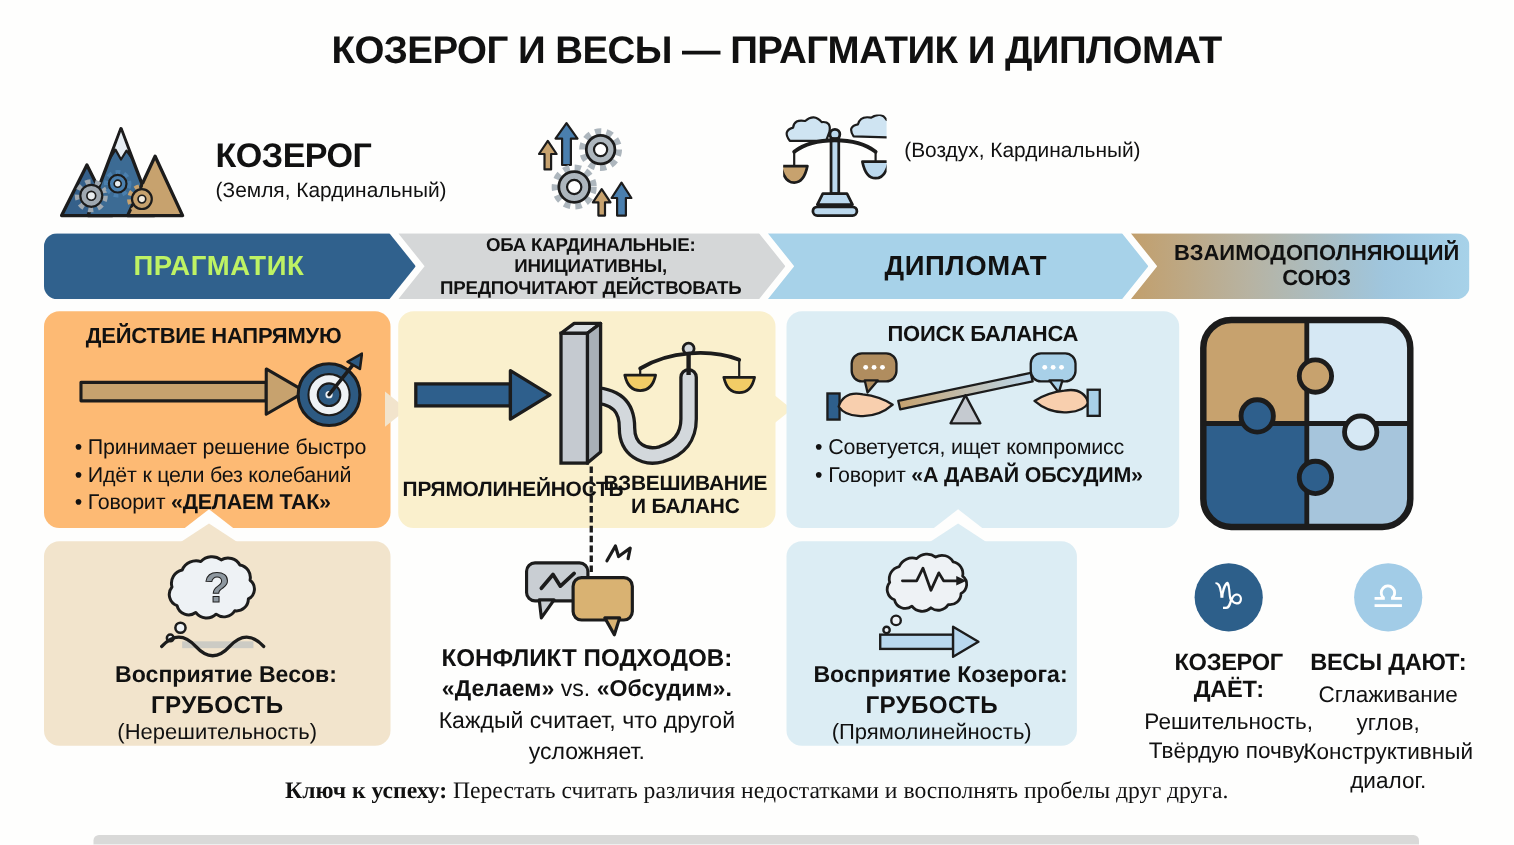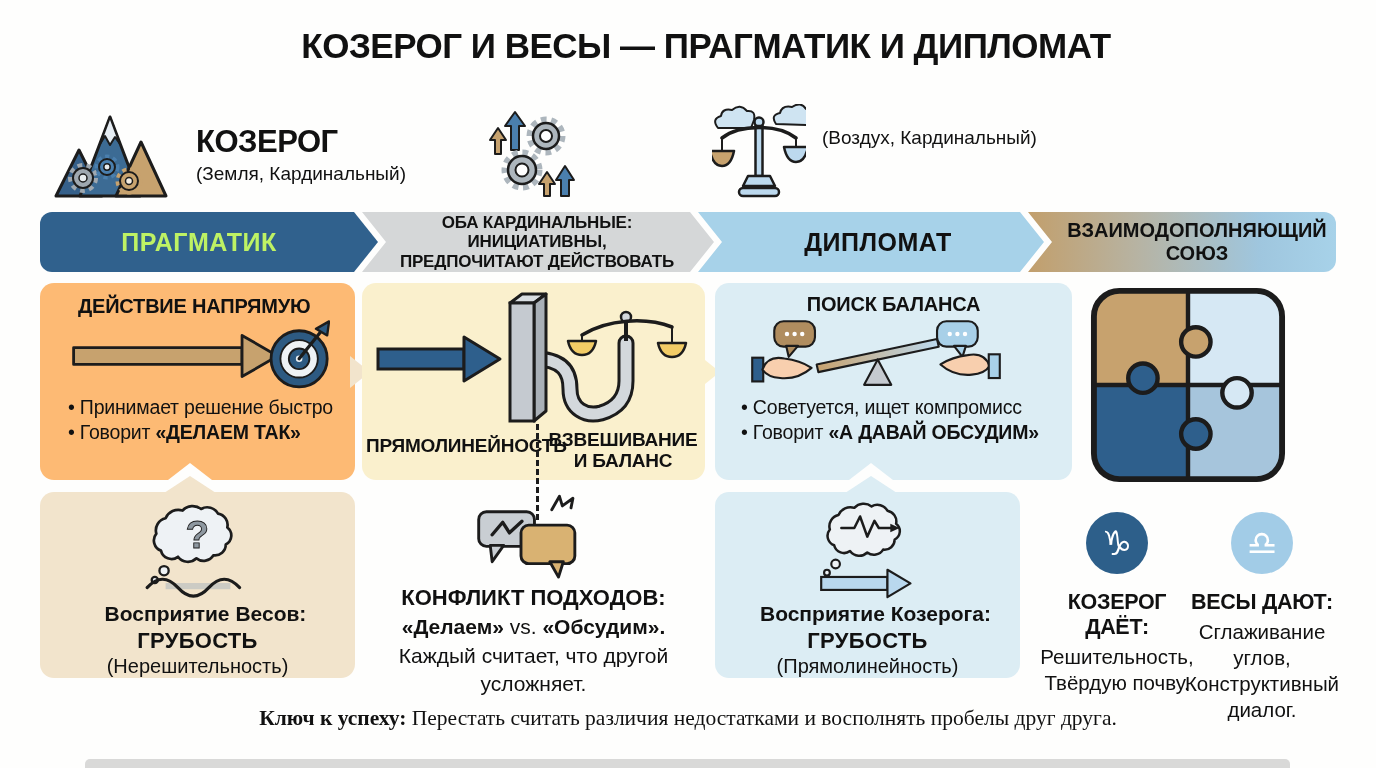--- a/index.html
+++ b/index.html
@@ -63,21 +63,21 @@
             border-right:22px solid transparent;border-bottom:17px solid #fefefd;}
   #notch-c1{left:168px;top:463px;}
   #notch-c3{left:849px;top:463px;}
   .tail-up{position:absolute;width:0;height:0;border-left:26px solid transparent;
            border-right:26px solid transparent;}
   #tailup-c5{left:164px;top:476px;border-bottom:17px solid #F2E4CC;}
   #tailup-c6{left:845px;top:476px;border-bottom:17px solid #DCEDF4;}
   
   #card5{left:40px;top:492px;width:315px;height:186px;background:#F2E4CC;
          display:flex;flex-direction:column;align-items:center;}
-  #card6{left:715px;top:492px;width:305px;height:186px;background:#DCEDF4;
+  #card6{left:715px;top:492px;width:264px;height:186px;background:#DCEDF4;
          display:flex;flex-direction:column;align-items:center;}
   .perc-l1{font-size:21px;font-weight:700;margin-top:2px;margin-left:16px;}
   .perc-l2{font-size:22px;font-weight:700;margin-top:2px;letter-spacing:0.3px;}
   .perc-l3{font-size:20px;margin-top:1px;}
   #conflict{position:absolute;left:362px;top:492px;width:343px;height:205px;
             display:flex;flex-direction:column;align-items:center;text-align:center;}
   #conflict-title{font-size:22px;font-weight:700;margin-top:4px;}
   #conflict-line2{font-size:21px;margin-top:4px;}
   #conflict-rest{font-size:21px;margin-top:3px;width:300px;line-height:1.3;}
   
@@ -169,20 +169,21 @@
       <polygon points="186,17 224,39 186,61" fill="#C7A26E" stroke="#1c1c1c" stroke-width="3" stroke-linejoin="round"></polygon>
       <circle cx="247" cy="42" r="30" fill="#2D5A82" stroke="#1c1c1c" stroke-width="3"></circle>
       <circle cx="247" cy="42" r="20" fill="#EEF2F5" stroke="#1c1c1c" stroke-width="2"></circle>
       <circle cx="247" cy="42" r="11" fill="#2D5A82" stroke="#1c1c1c" stroke-width="2"></circle>
       <circle cx="247" cy="42" r="3.5" fill="#EEF2F5"></circle>
       <line x1="247" y1="42" x2="271" y2="12" stroke="#1c1c1c" stroke-width="3.5" stroke-linecap="round"></line>
       <polygon points="265,10 279,2 277,17" fill="#2D5A82" stroke="#1c1c1c" stroke-width="2.5" stroke-linejoin="round"></polygon>
     </svg>
     <ul id="c1-bullets" class="bullets">
       <li>Принимает решение быстро</li>
+      <li>Идёт к цели без колебаний</li>
       <li><span>Говорит</span> <b>«ДЕЛАЕМ ТАК»</b></li>
     </ul>
   </div>
   <div id="tail-c1" class="tail-r"></div>
 
   <div id="card2" class="card">
     <svg id="c2-icon" width="324" height="140" viewBox="0 0 320 140">
       <rect x="4" y="58" width="86" height="20" fill="#2E5F8C" stroke="#1c1c1c" stroke-width="3"></rect>
       <polygon points="90,46 126,68 90,90" fill="#2E5F8C" stroke="#1c1c1c" stroke-width="3" stroke-linejoin="round"></polygon>
       <path d="M160 68 C190 68 196 82 196 98 C196 118 212 126 227 122 C244 117 252 106 252 90 L252 52" fill="none" stroke="#1c1c1c" stroke-width="17" stroke-linecap="round"></path>

